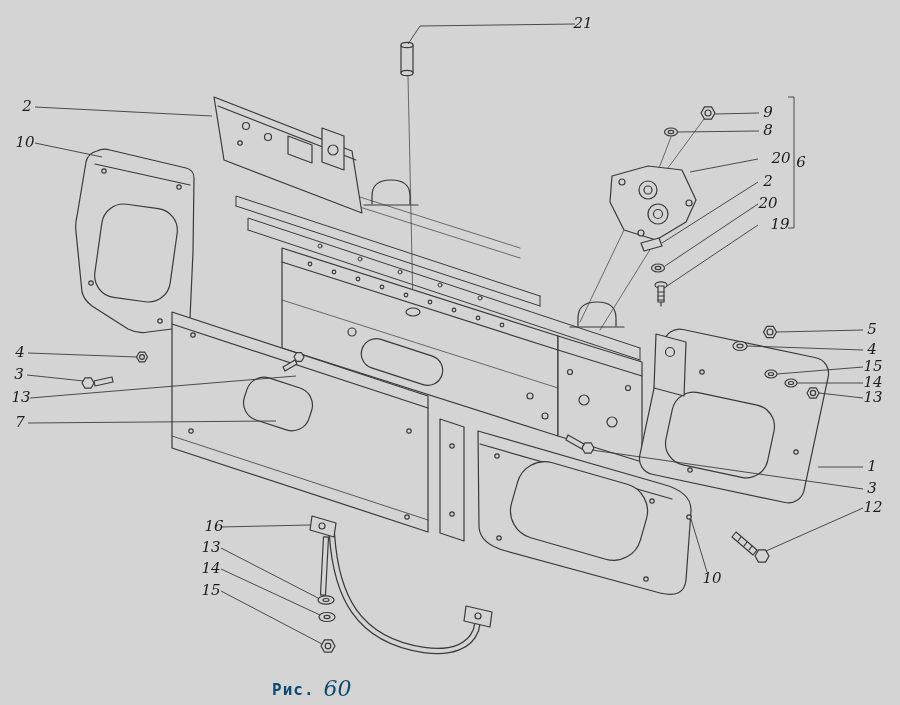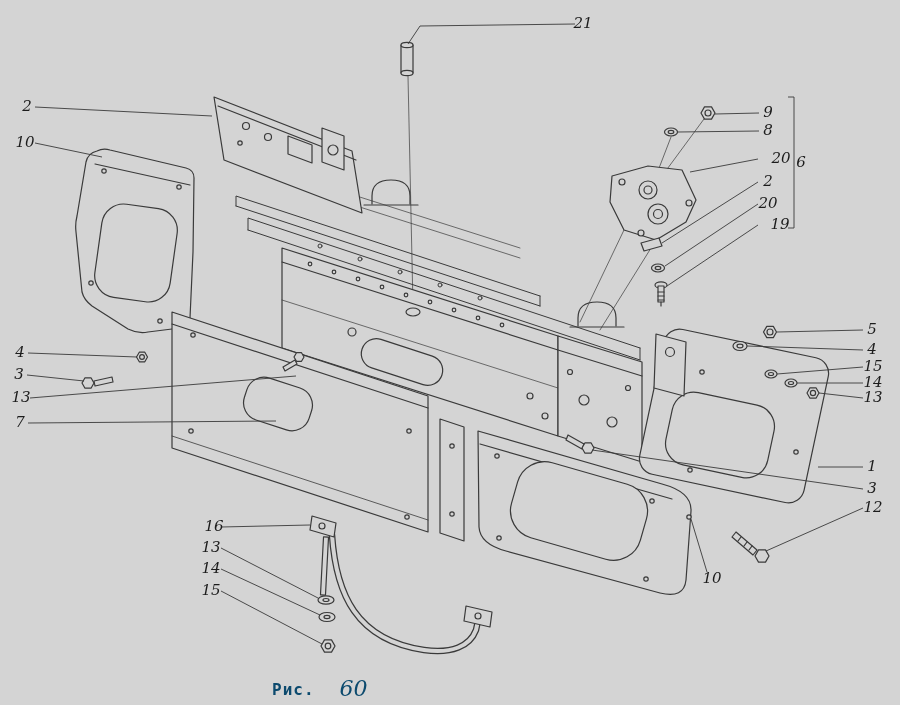--- a/index.html
+++ b/index.html
@@ -27,21 +27,21 @@
     display:flex;align-items:flex-end;
     color:#0c4a6e;
   }
   .cap-prefix,.cap-title{
     font-family:"DejaVu Sans Mono",monospace;
     font-size:16px;font-weight:bold;letter-spacing:1px;
   }
   .cap-number{
     font-family:"DejaVu Serif",serif;
     font-size:22px;font-style:italic;
-    margin:0 25px;position:relative;top:2px;
+    margin:0 9px;position:relative;top:2px;
   }
 </style>
 </head>
 <body>
 
 <div class="canvas">
 
   <svg id="diagram-svg" width="900" height="705" viewBox="0 0 900 705">
 
     <g stroke="#3a3a3a" stroke-width="1.2" fill="none" stroke-linejoin="round" stroke-linecap="round">

